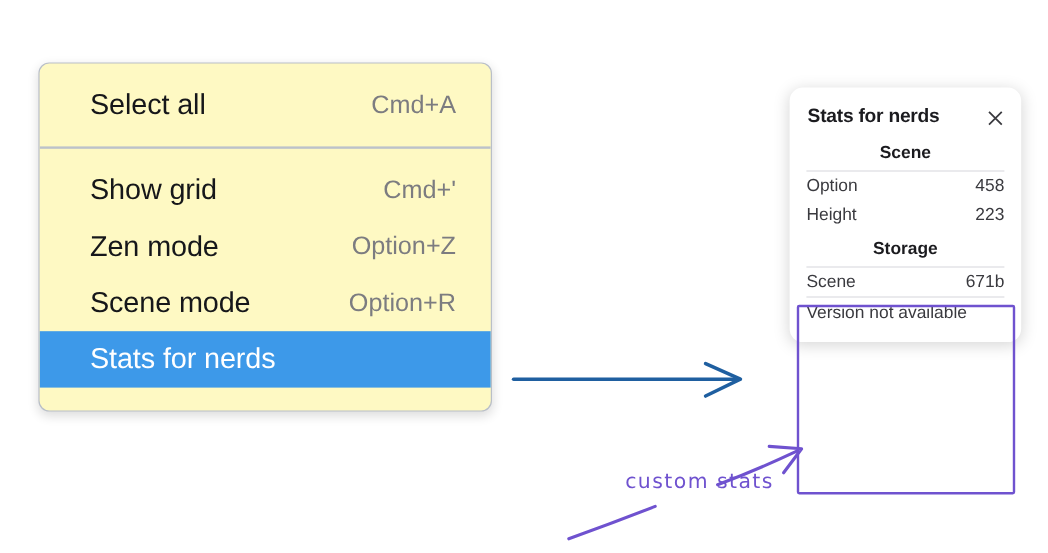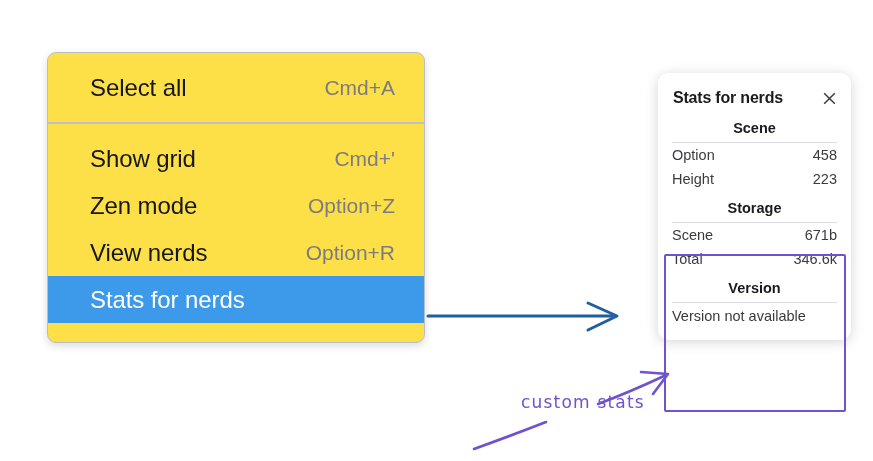--- a/index.html
+++ b/index.html
@@ -12,24 +12,24 @@
     height: 461px;
     position: relative;
     overflow: hidden;
     font-family: "Liberation Sans", sans-serif;
     -webkit-font-smoothing: antialiased;
   }
 
   
   #context-menu {
     position: absolute;
-    left: 47px;
+    left: 32px;
     top: 52px;
     width: 378px;
-    background: #fde047;
+    background: #fef9c3;
     border: 1px solid #b9bfc8;
     border-radius: 9px;
     box-shadow: 0 3px 9px rgba(0,0,0,0.14);
     overflow: hidden;
     box-sizing: border-box;
   }
   .menu-group + .menu-group {
     border-top: 2px solid #bcc2ca;
   }
   .menu-pad-top { height: 11px; }
@@ -172,21 +172,21 @@
       <span class="mi-label">Show grid</span>
       <span class="mi-shortcut">Cmd+'</span>
     </div>
 
     <div class="menu-item">
       <span class="mi-label">Zen mode</span>
       <span class="mi-shortcut">Option+Z</span>
     </div>
 
     <div class="menu-item">
-      <span class="mi-label">View nerds</span>
+      <span class="mi-label">Scene mode</span>
       <span class="mi-shortcut">Option+R</span>
     </div>
 
     <div class="menu-item selected">
       <span class="mi-label">Stats for nerds</span>
     </div>
 
     <div class="menu-pad-bottom"></div>
   </div>
 </div>
@@ -210,26 +210,21 @@
     <span class="sp-key">Height</span>
     <span class="sp-val">223</span>
   </div>
 
   <div class="sp-section-head">Storage</div>
   <div class="sp-rule"></div>
   <div class="sp-row">
     <span class="sp-key">Scene</span>
     <span class="sp-val">671b</span>
   </div>
-  <div class="sp-row">
-    <span class="sp-key">Total</span>
-    <span class="sp-val">346.6k</span>
-  </div>
-
-  <div class="sp-section-head">Version</div>
+
   <div class="sp-rule"></div>
   <div class="sp-note">Version not available</div>
 </div>
 
 <div id="storage-highlight"></div>
 
 <svg id="annotations" viewBox="0 0 873 461">
 
   <g>
     <path d="M428 316 L612 316" stroke="#1f5fa0" stroke-width="3" fill="none" stroke-linecap="round"></path>

